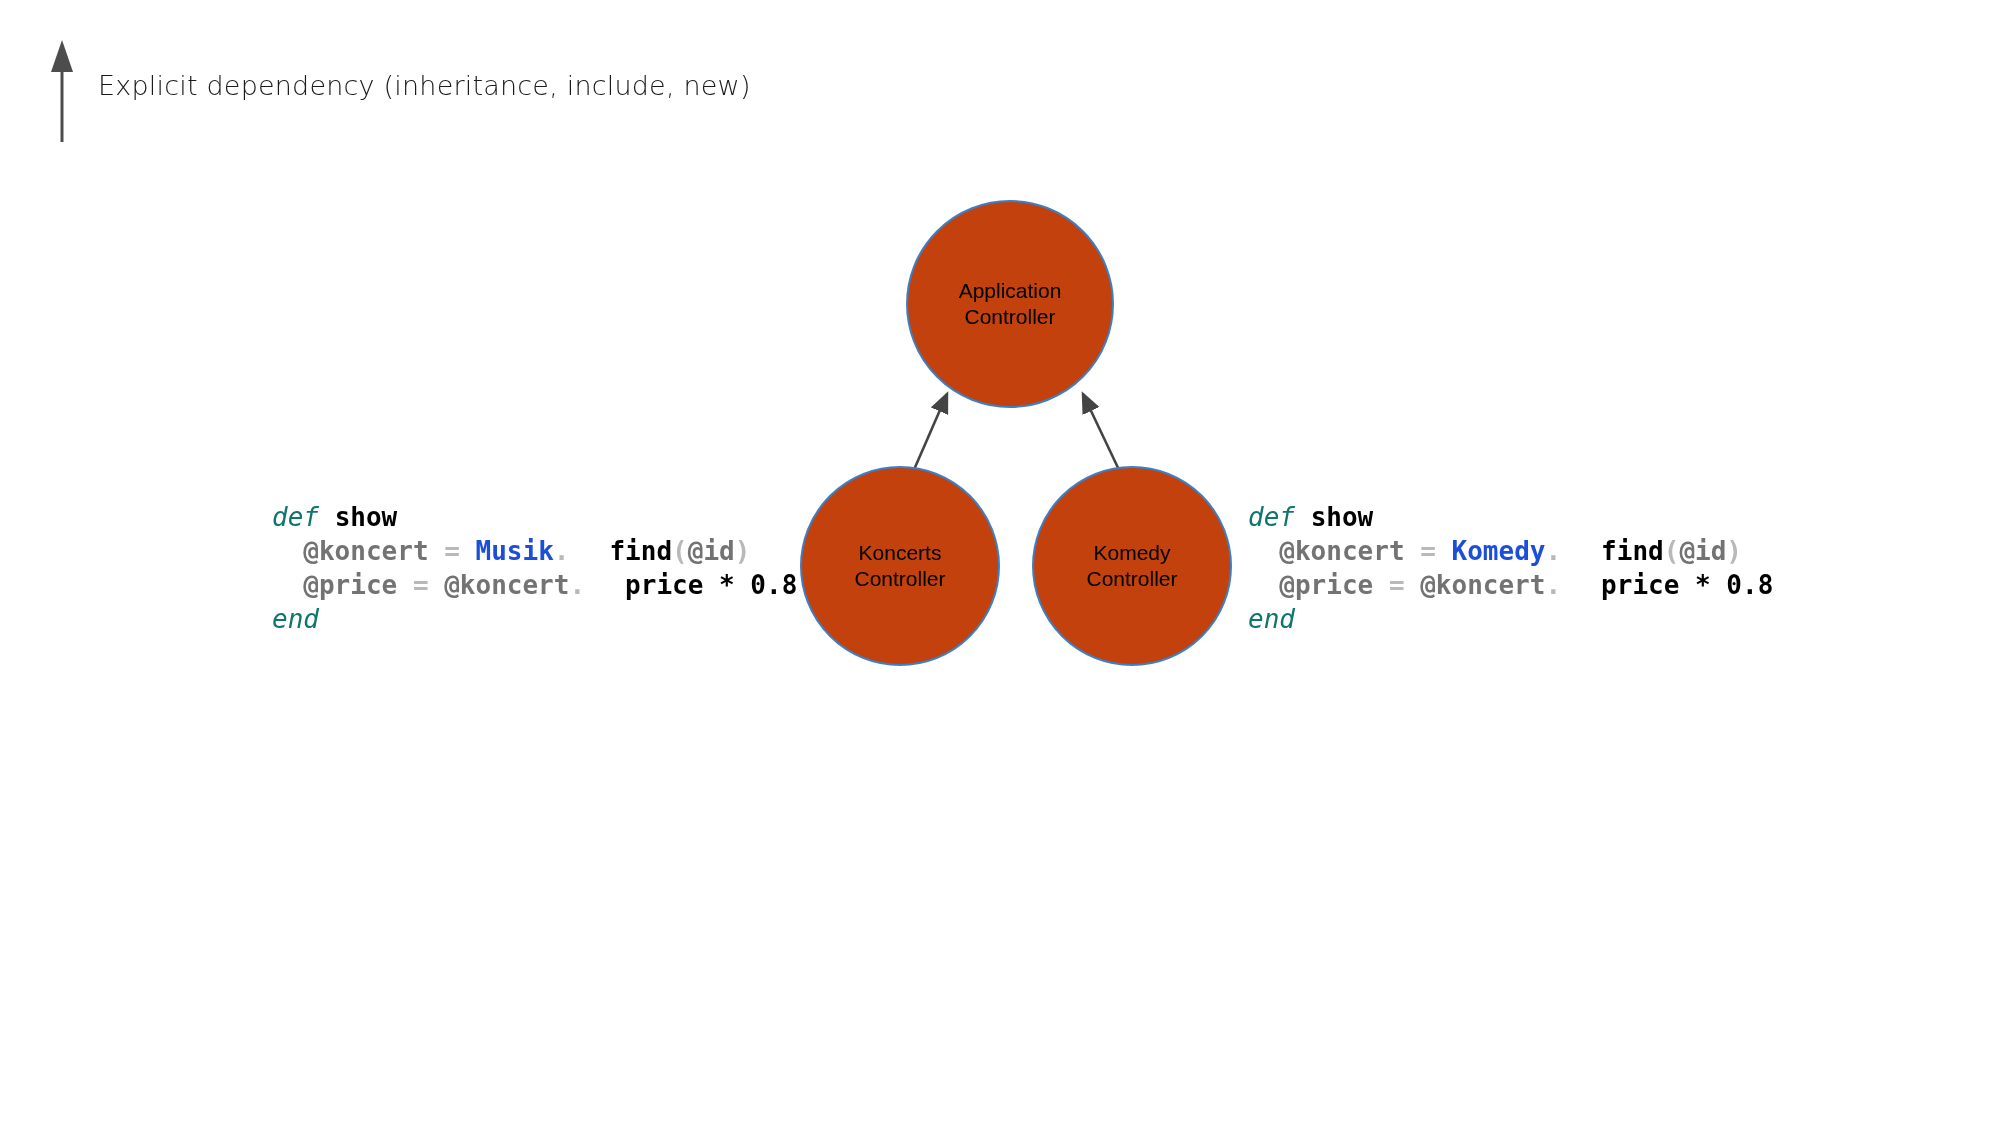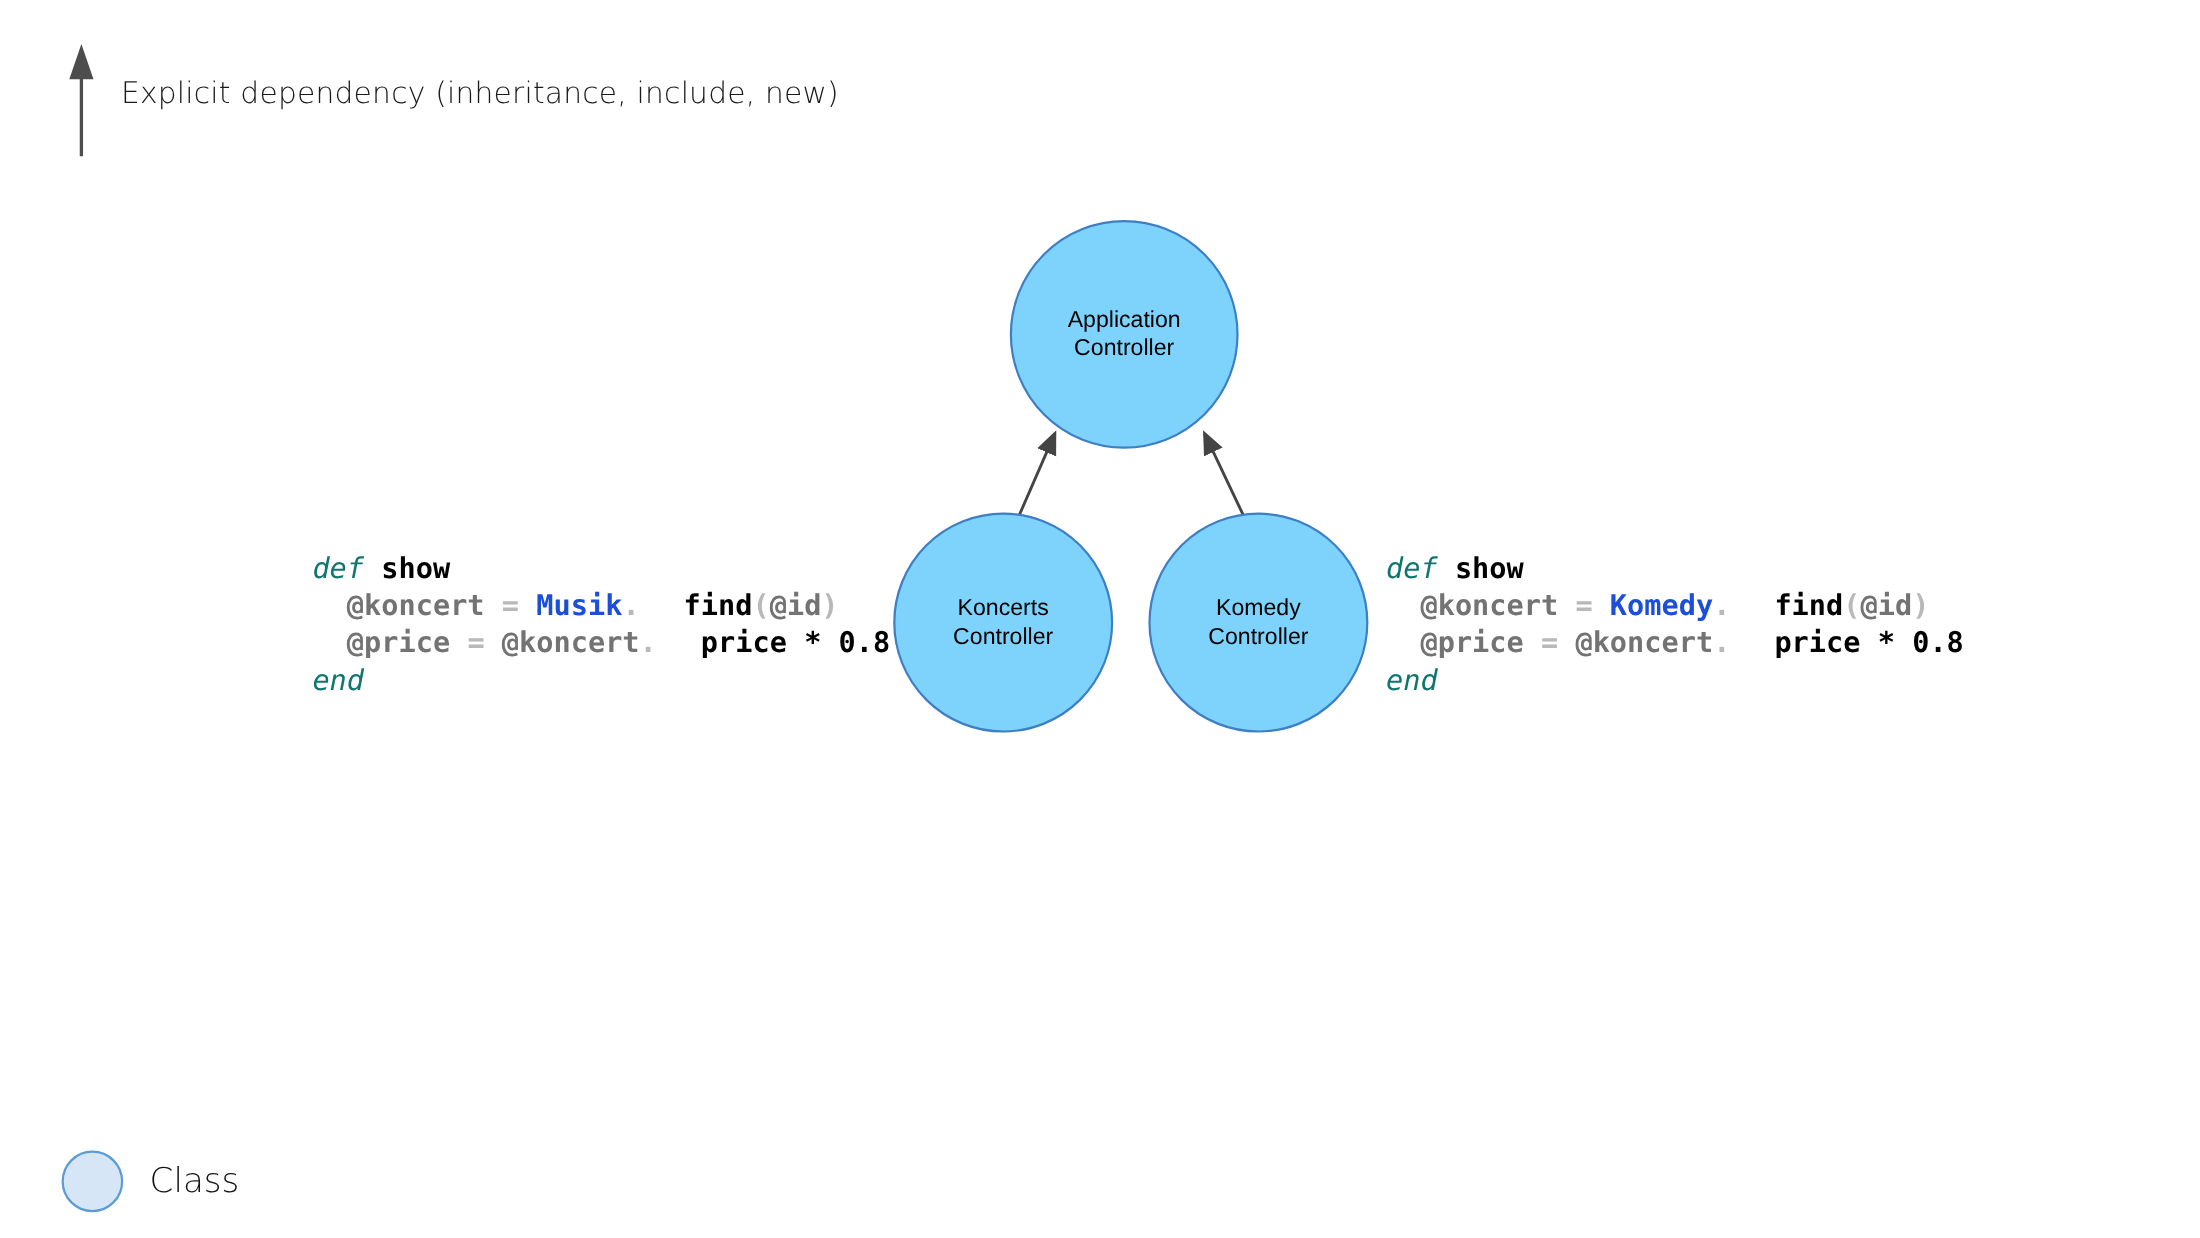--- a/index.html
+++ b/index.html
@@ -10,21 +10,21 @@
   body {
     width: 2000px;
     height: 1125px;
     position: relative;
     overflow: hidden;
     font-family: "Liberation Sans", sans-serif;
   }
 
   #canvas {
     position: absolute;
-    left: 12px; top: 0;
+    left: 0; top: 0;
     width: 1608px;
     height: 1125px;
   }
 
   
   .top-arrow-svg {
     position: absolute;
     left: 44px;
     top: 38px;
     width: 36px;
@@ -39,21 +39,21 @@
     font-weight: 300;
     letter-spacing: 0.2px;
     color: #1a1a1a;
     white-space: nowrap;
   }
 
   
   .node {
     position: absolute;
     border-radius: 50%;
-    background: #7dd3fc;
+    background: #c2410c;
     border: 2.5px solid #3d7ec4;
     box-sizing: border-box;
     display: flex;
     align-items: center;
     justify-content: center;
     text-align: center;
     font-family: "Liberation Sans", sans-serif;
     font-size: 21px;
     line-height: 1.22;
     color: #000000;
@@ -165,18 +165,14 @@
 Controller</span>
   </div>
   <div class="node" id="node-komedy">
     <span class="node-label">Komedy
 Controller</span>
   </div>
 
   <div class="code-block" id="code-left"><div><span class="tok-kw">def</span><span> </span><span class="tok-ident">show</span></div><div><span>  </span><span class="tok-ivar">@koncert</span><span> </span><span class="tok-op">=</span><span> </span><span class="tok-const">Musik</span><span class="tok-punc">.</span><span class="tok-meth">find</span><span class="tok-punc">(</span><span class="tok-ivar">@id</span><span class="tok-punc">)</span></div><div><span>  </span><span class="tok-ivar">@price</span><span> </span><span class="tok-op">=</span><span> </span><span class="tok-ivar">@koncert</span><span class="tok-punc">.</span><span class="tok-meth">price</span><span> </span><span class="tok-num">*</span><span> </span><span class="tok-num">0.8</span></div><div><span class="tok-kw">end</span></div></div>
   <div class="code-block" id="code-right"><div><span class="tok-kw">def</span><span> </span><span class="tok-ident">show</span></div><div><span>  </span><span class="tok-ivar">@koncert</span><span> </span><span class="tok-op">=</span><span> </span><span class="tok-const">Komedy</span><span class="tok-punc">.</span><span class="tok-meth">find</span><span class="tok-punc">(</span><span class="tok-ivar">@id</span><span class="tok-punc">)</span></div><div><span>  </span><span class="tok-ivar">@price</span><span> </span><span class="tok-op">=</span><span> </span><span class="tok-ivar">@koncert</span><span class="tok-punc">.</span><span class="tok-meth">price</span><span> </span><span class="tok-num">*</span><span> </span><span class="tok-num">0.8</span></div><div><span class="tok-kw">end</span></div></div>
 
-  <div id="legend">
-    <div id="legend-swatch"></div>
-    <div id="legend-text">Class</div>
-  </div>
 
 </div>
 
 </body></html>

